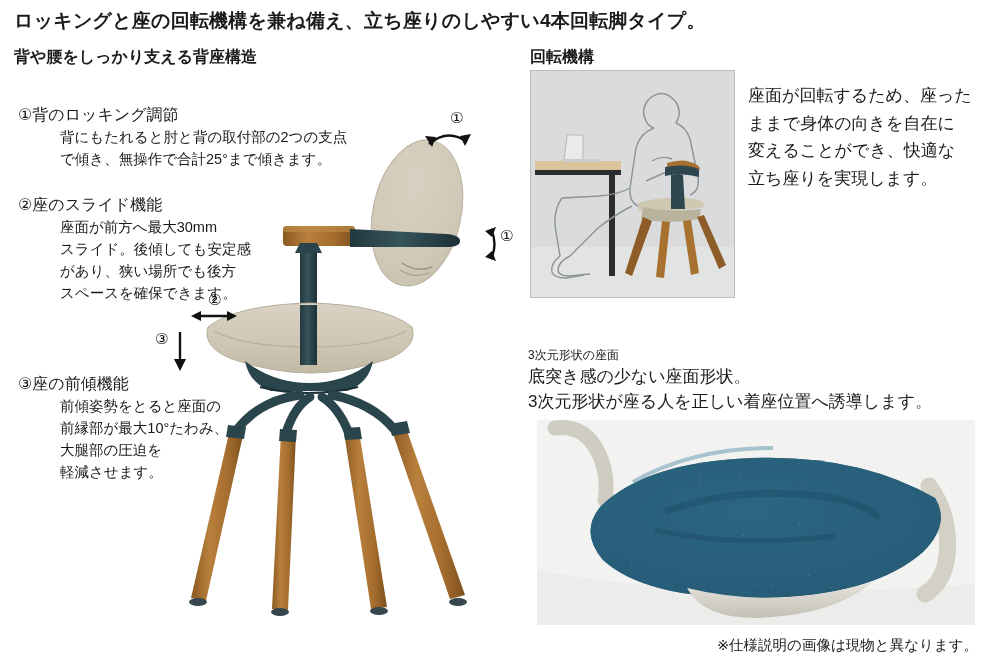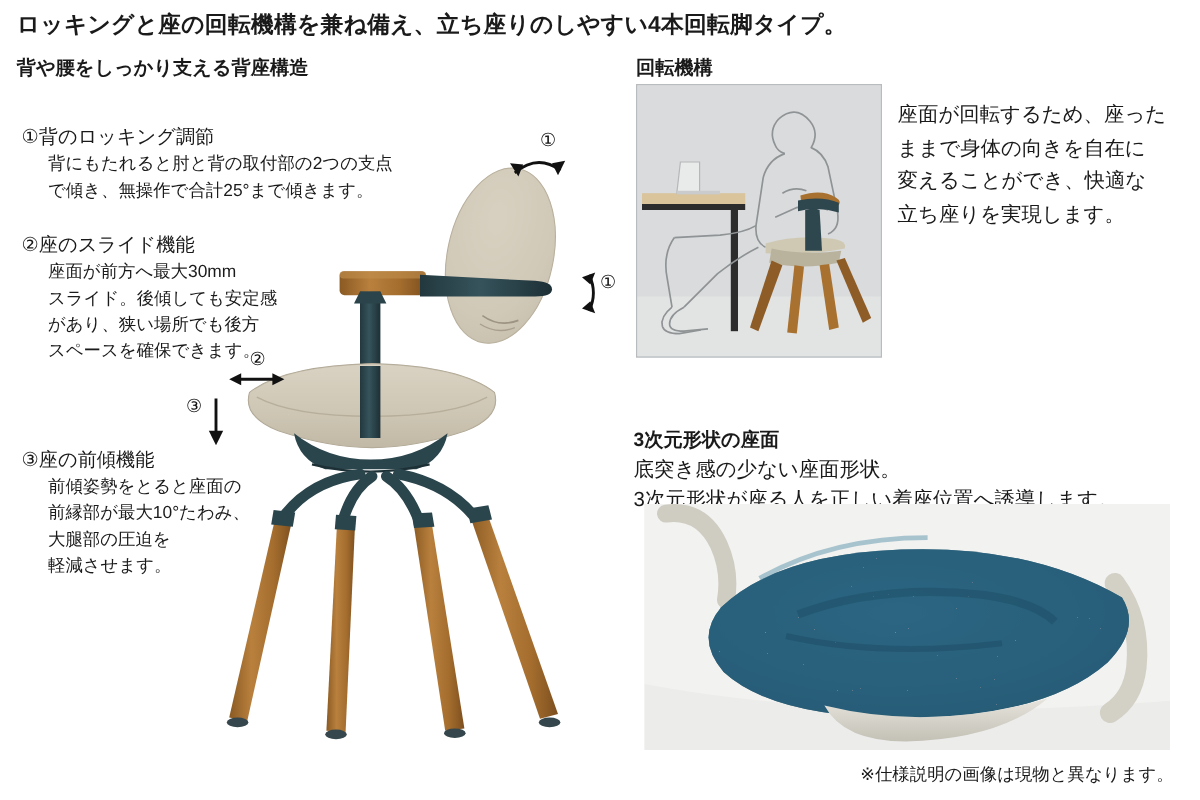--- a/index.html
+++ b/index.html
@@ -52,21 +52,21 @@
     font-size: 16px;
     font-weight: normal;
     line-height: 1.35;
     white-space: nowrap;
   }
   .feature-body {
     font-size: 14.5px;
     line-height: 1.52;
     margin-left: 22px;
   }
-  .feature-body div { white-space: nowrap; }
+  .feature-body div { white-space: nowrap; margin-left: 20px; }
 
   #feature-1 { top: 104px; }
   #feature-2 { top: 194px; }
   #feature-3 { top: 373px; }
 
   
   .callout {
     position: absolute;
     font-size: 15px;
     line-height: 1;
@@ -126,25 +126,24 @@
   }
   #rotation-text div { white-space: nowrap; }
 
   #seat3d-block {
     position: absolute;
     left: 528px;
     top: 348px;
     width: 460px;
   }
   #seat3d-block .seat3d-title {
-    font-size: 16px;
-    font-weight: bold;
+    font-size: 12px;
+    font-weight: normal;
     line-height: 1.3;
     white-space: nowrap;
-    margin-top: 10px;
   }
   #seat3d-block .seat3d-body {
     font-size: 17px;
     line-height: 1.5;
   }
   #seat3d-block .seat3d-body div { white-space: nowrap; }
 
   
   #footer-note {
     position: absolute;

